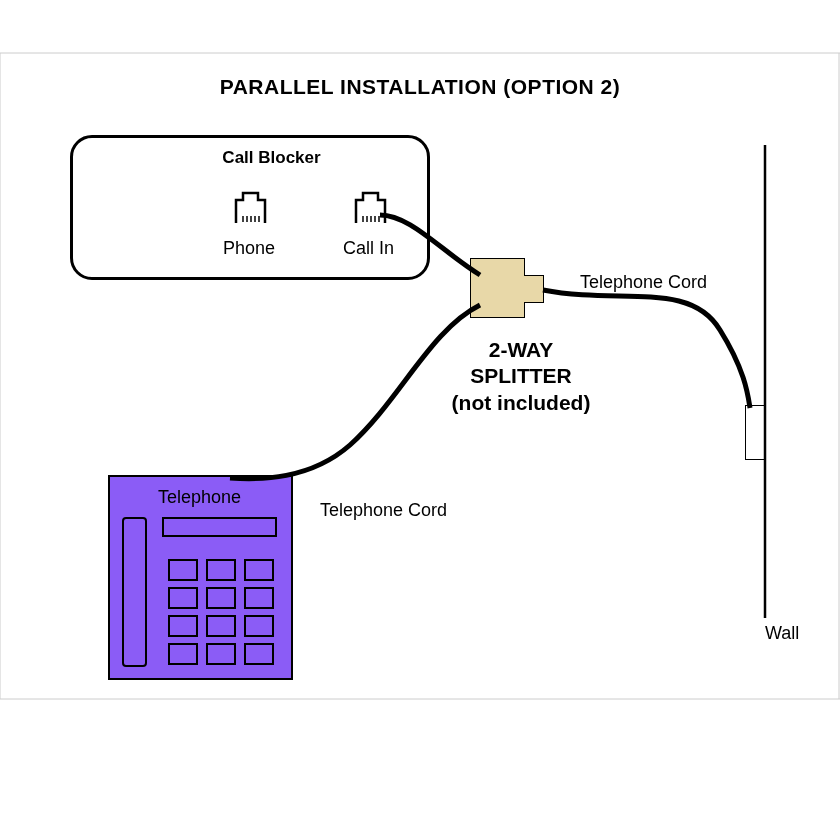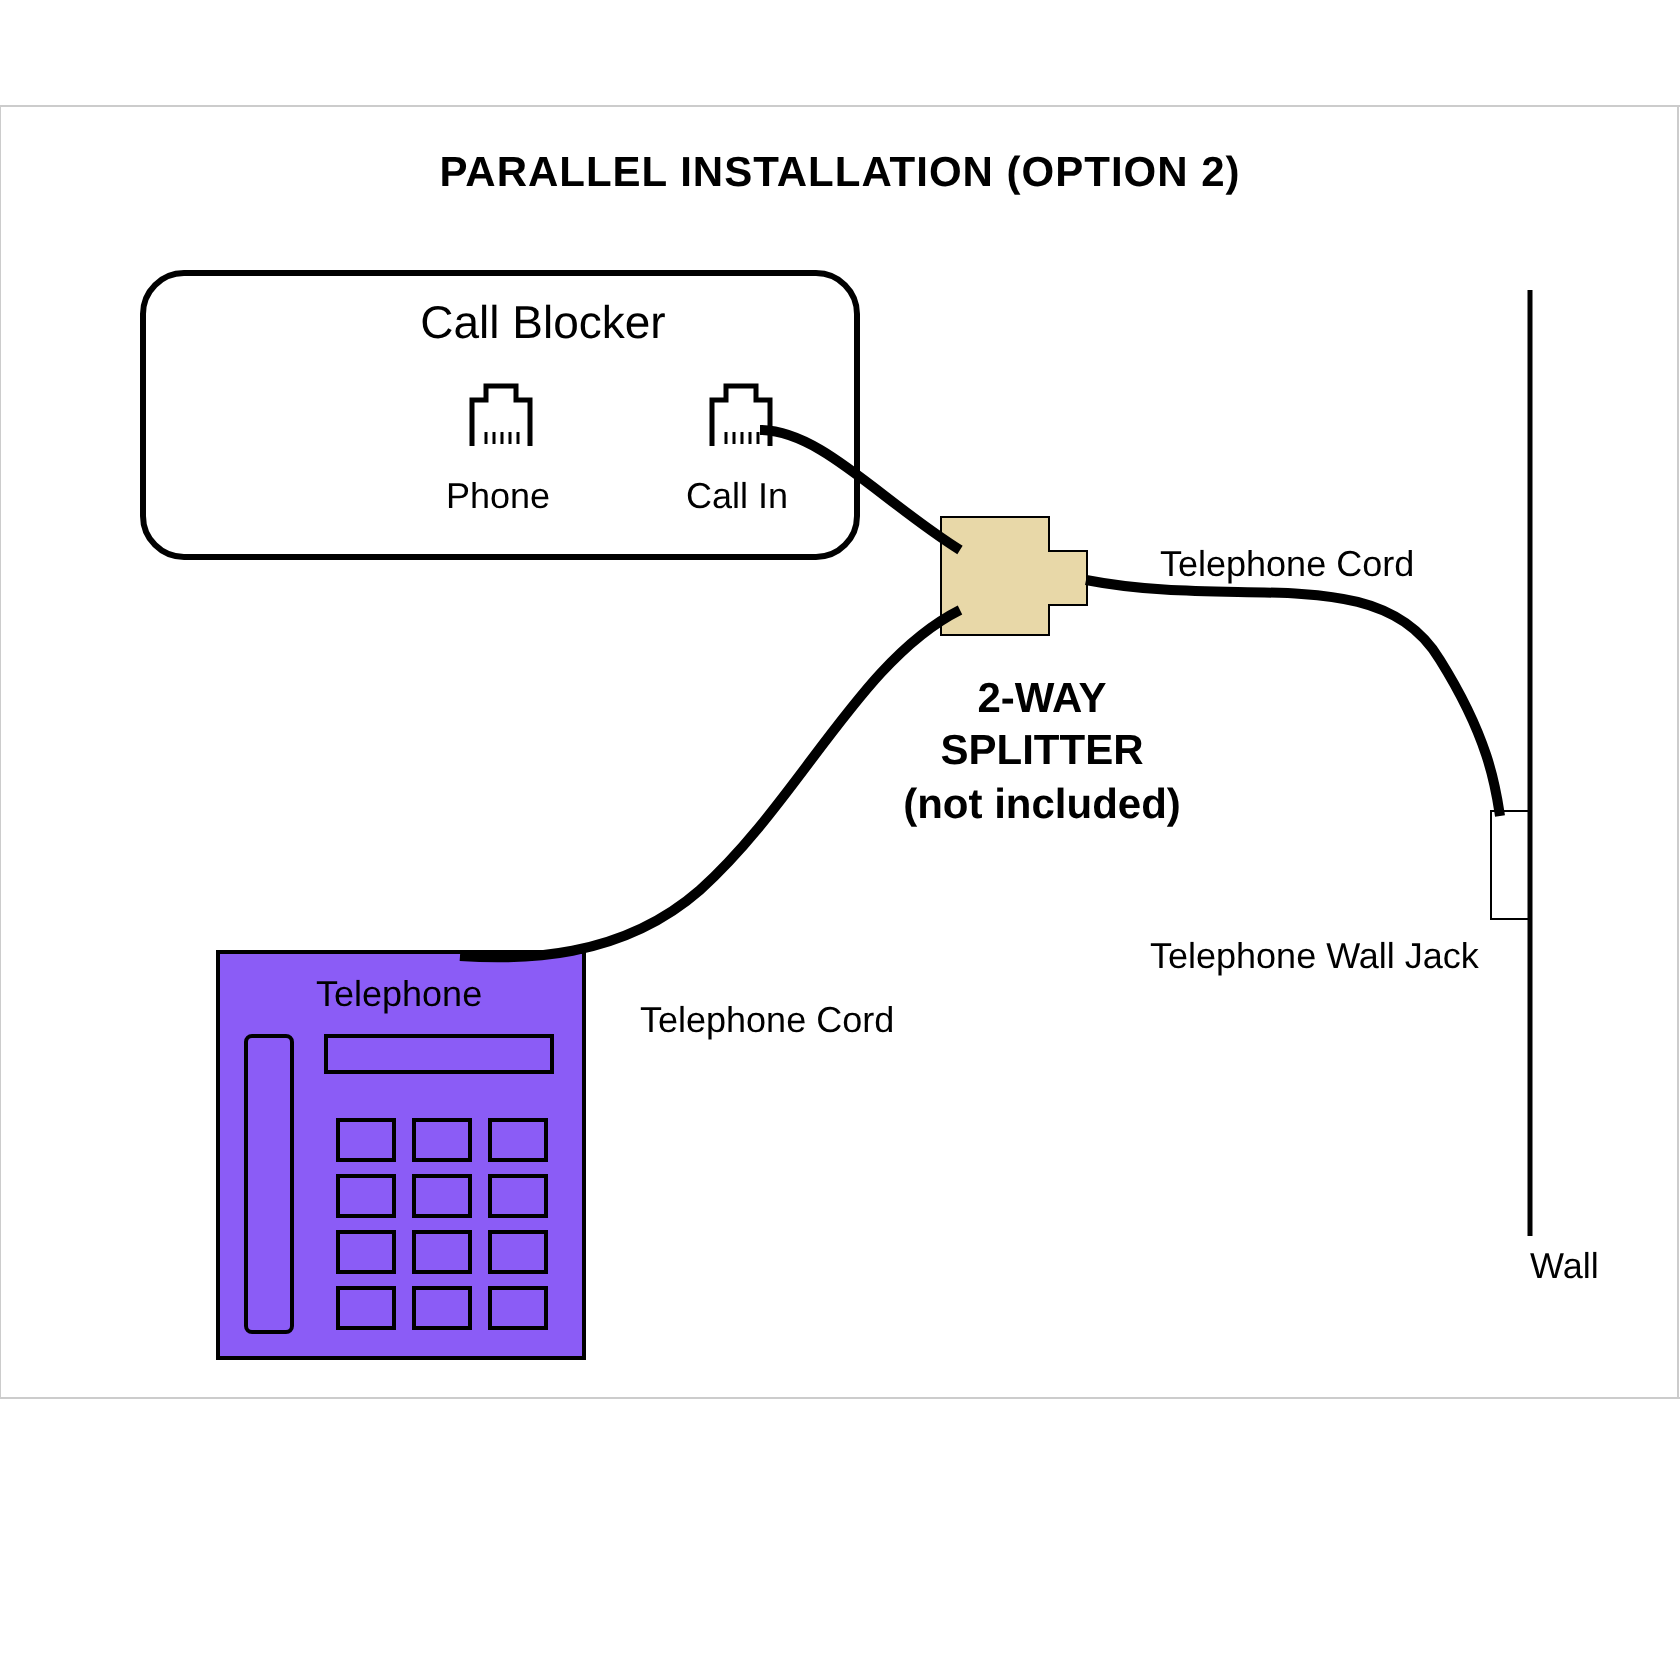--- a/index.html
+++ b/index.html
@@ -35,22 +35,22 @@
       border: 3px solid #000;
       border-radius: 22px;
       background: #fff;
     }
     .call-blocker-title {
       position: absolute;
       top: 10px;
       left: 0;
       width: 100%;
       text-align: center;
-      font-weight: normal;
-      font-size: 23px;
+      font-weight: bold;
+      font-size: 17px;
       padding-left: 43px;
     }
     .port {
       position: absolute;
       width: 35px;
       height: 35px;
     }
     .port svg { width: 100%; height: 100%; }
     .port-phone { top: 52px; left: 160px; }
     .port-line { top: 52px; left: 280px; }
@@ -223,21 +223,20 @@
   <div class="splitter-plug"></div>
   <div class="splitter-label">
     <span>2-WAY</span><br>
     <span>SPLITTER</span><br>
     <span>(not included)</span>
   </div>
 
   <div class="telephone-cord-label-1">Telephone Cord</div>
 
   <div class="wall-jack-rect"></div>
-  <div class="wall-jack-label">Telephone Wall Jack</div>
   <div class="wall-label">Wall</div>
 
   <div class="telephone-box">
     <div class="telephone-title">Telephone</div>
     <div class="handset"></div>
     <div class="phone-display"></div>
     <div class="keypad">
       <div class="key"></div>
       <div class="key"></div>
       <div class="key"></div>

